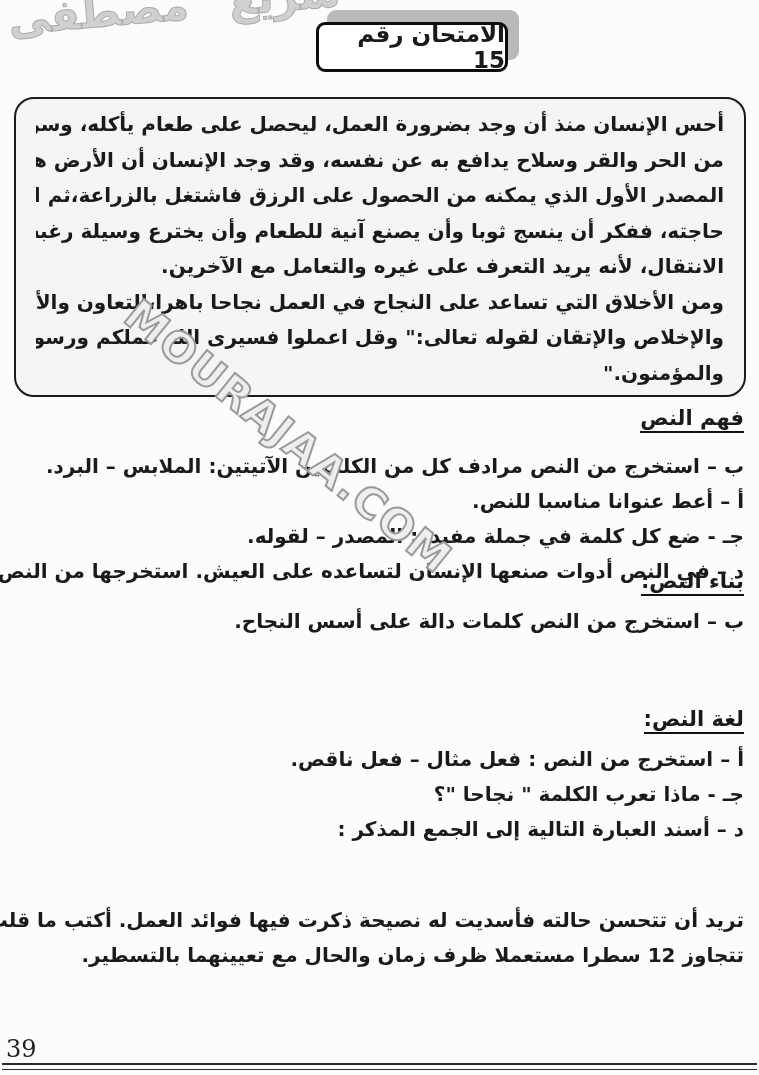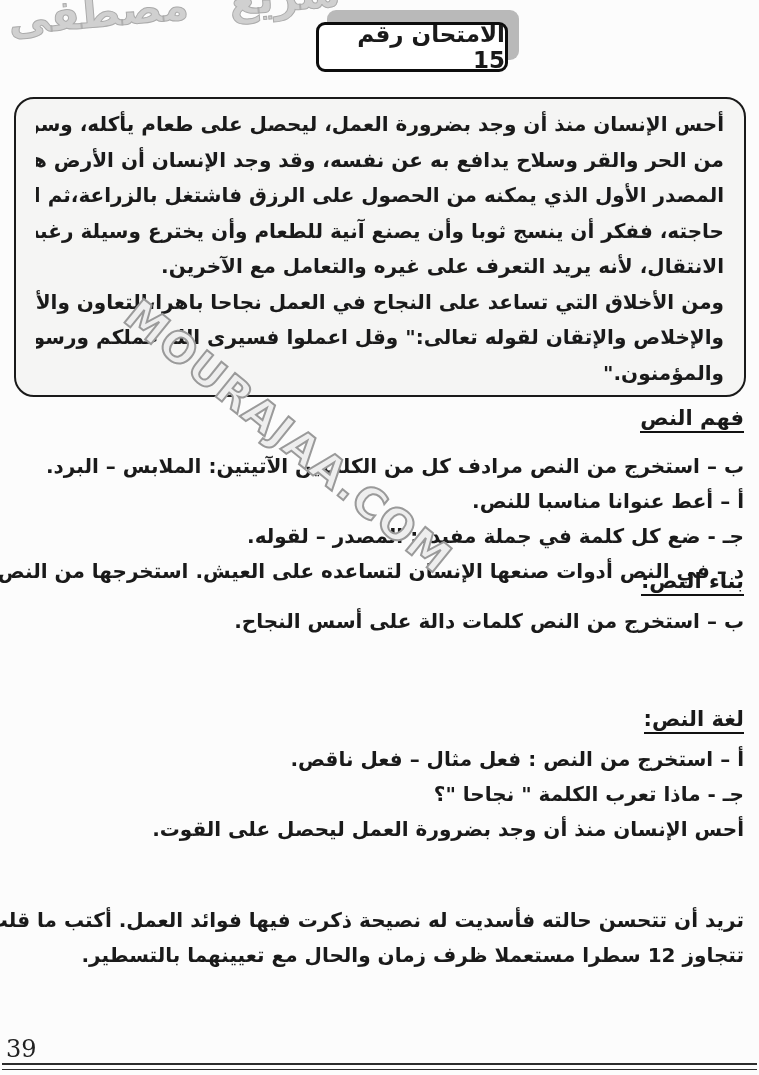--- a/index.html
+++ b/index.html
@@ -105,21 +105,21 @@
     </div>
     <div class="q-line">ب – استخرج من النص كلمات دالة على أسس النجاح.</div>
   </div>
 
   <div class="section" id="sec-lugha">
     <div class="section-heading">
       <span class="u">لغة النص:</span>
     </div>
     <div class="q-line">أ – استخرج من النص : فعل مثال – فعل ناقص.</div>
     <div class="q-line">جـ - ماذا تعرب الكلمة " نجاحا "؟</div>
-    <div class="q-line">أحس الإنسان منذ أن وجد بضرورة العمل ليحصل على القوت.</div>
+    <div class="q-line">د – أسند العبارة التالية إلى الجمع المذكر :</div>
   </div>
 
   <div class="section" id="sec-wadiya">
     <div class="q-line">تريد أن تتحسن حالته فأسديت له نصيحة ذكرت فيها فوائد العمل.  أكتب ما قلت في فقرة لا</div>
     <div class="q-line">تتجاوز 12 سطرا مستعملا ظرف زمان والحال مع تعيينهما بالتسطير.</div>
   </div>
 
   <div class="page-number">39</div>
   <div class="footer-rule"></div>
 

